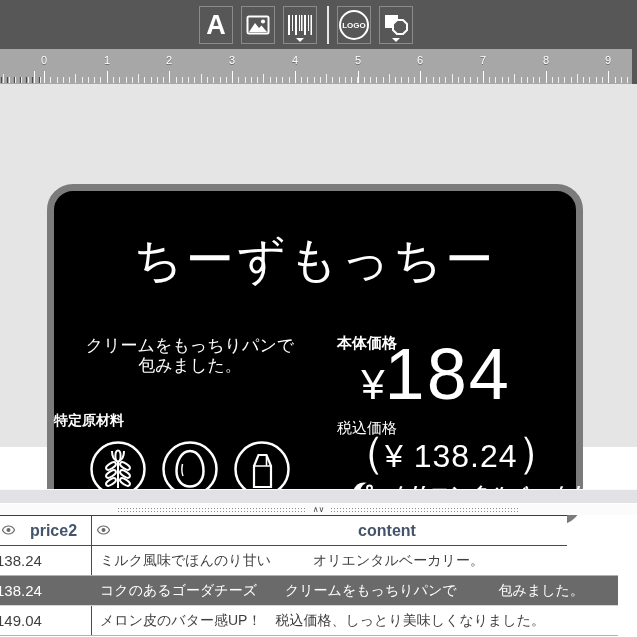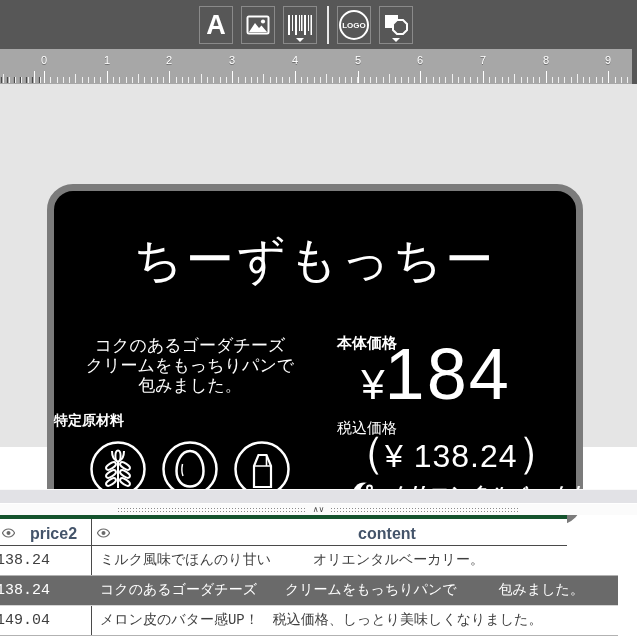--- a/index.html
+++ b/index.html
@@ -57,29 +57,29 @@
   .pc-brand .brandtxt{font-size:19px;font-weight:bold;font-style:italic;letter-spacing:1px;transform:skewX(-5deg);}
   
   .split-band{position:absolute;top:489px;left:0;width:637px;height:15px;background:#e2e2e6;
               border-top:1px solid #fafafa;border-bottom:1px solid #fff;box-sizing:border-box;}
   .split-strip{position:absolute;top:504px;left:0;width:637px;height:11px;background:#fbfbfb;
                display:flex;align-items:center;justify-content:center;gap:6px;}
   .dots{width:190px;height:5px;background-image:radial-gradient(#8a8a8a 40%,transparent 45%);background-size:3px 3px;}
   .split-arrows{font-size:8px;color:#444;line-height:6px;letter-spacing:0;}
   
   .thead{position:absolute;top:515px;left:0;width:567px;height:31px;background:#fff;
-         border-top:4px solid #14532d;border-bottom:1px solid #4a4a4a;box-sizing:border-box;}
+         border-top:1px solid #14532d;border-bottom:1px solid #4a4a4a;box-sizing:border-box;}
   .th-price{position:absolute;left:0;top:0;width:92px;height:29px;border-right:1px solid #4a4a4a;box-sizing:border-box;}
   .th-content{position:absolute;left:92px;top:0;width:590px;height:29px;}
   .th-label{display:block;width:100%;text-align:center;line-height:29px;
             font-size:16px;font-weight:bold;color:#44546a;}
   .th-price .th-label{padding-left:16px;box-sizing:border-box;}
   .eye{position:absolute;left:2px;top:9px;}
   .th-content .eye{left:5px;}
-  .rows{position:absolute;top:546px;left:0;width:618px;font-family:Liberation Mono, monospace;}
+  .rows{position:absolute;top:546px;left:0;width:618px;}
   .trow{position:relative;height:30px;background:#fff;border-bottom:1px solid #b2b2b2;box-sizing:border-box;}
   .trow .vline{position:absolute;left:91px;top:0;height:100%;width:1px;background:#4a4a4a;}
   .trow.selected{background:#6a6a6a;border-bottom-color:#d6d6d6;}
   .td-price{position:absolute;left:-4px;top:0;line-height:29px;font-size:15px;color:#3f3f3f;white-space:nowrap;}
   .td-content{position:absolute;left:100px;top:0;line-height:29px;font-size:14px;color:#3f3f3f;white-space:nowrap;}
   .trow.selected .td-price,.trow.selected .td-content{color:#fff;}
   svg{display:block;}
 </style>
 </head>
 <body>
@@ -152,21 +152,20 @@
   <div class="ticks-mid"></div>
   <div class="ticks-major"></div>
   <div class="ticks-dark"></div>
 </div>
 <div class="ruler-edge"></div>
 
 <div class="canvas">
   <div class="pricecard">
     <div class="pc-title">ちーずもっちー</div>
     <div class="pc-desc">
-      <div>コクのあるゴーダチーズ</div>
       <div>クリームをもっちりパンで</div>
       <div>包みました。</div>
     </div>
     <div class="pc-allergen-head">特定原材料</div>
     <div class="pc-allergens">
       <span>
         <svg width="58" height="58" viewBox="-29 -29 58 58">
           <circle cx="0" cy="0" r="26.5" fill="none" stroke="#fff" stroke-width="2.5"></circle>
           <line x1="0" y1="-8" x2="0" y2="19" stroke="#fff" stroke-width="2"></line>
           <path d="M-6 -18 Q-6 -10 -1 -8" fill="none" stroke="#fff" stroke-width="2"></path>

